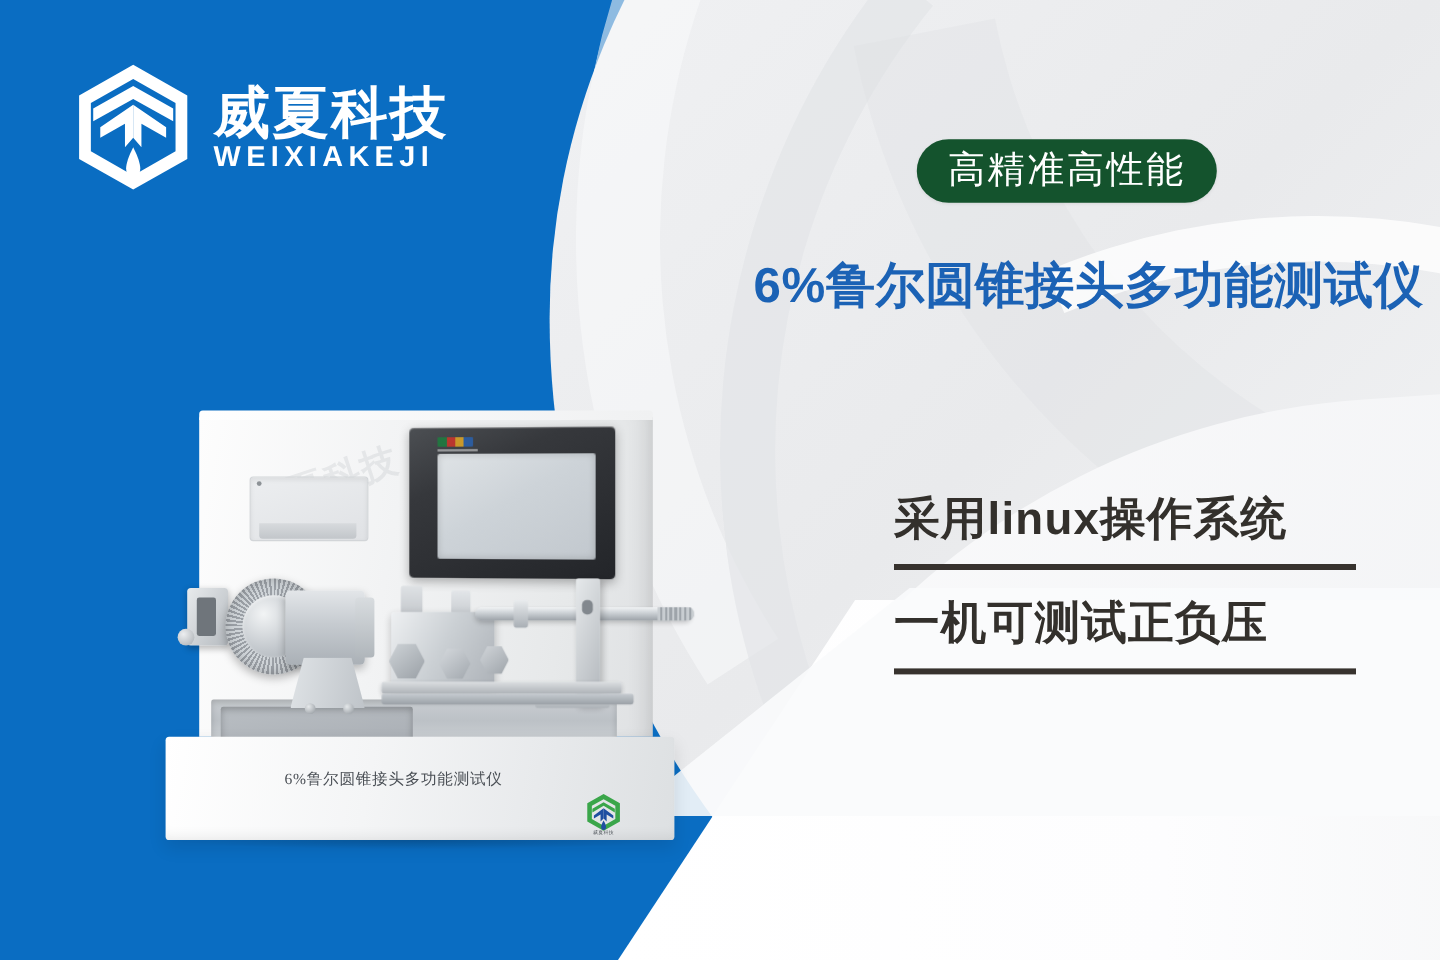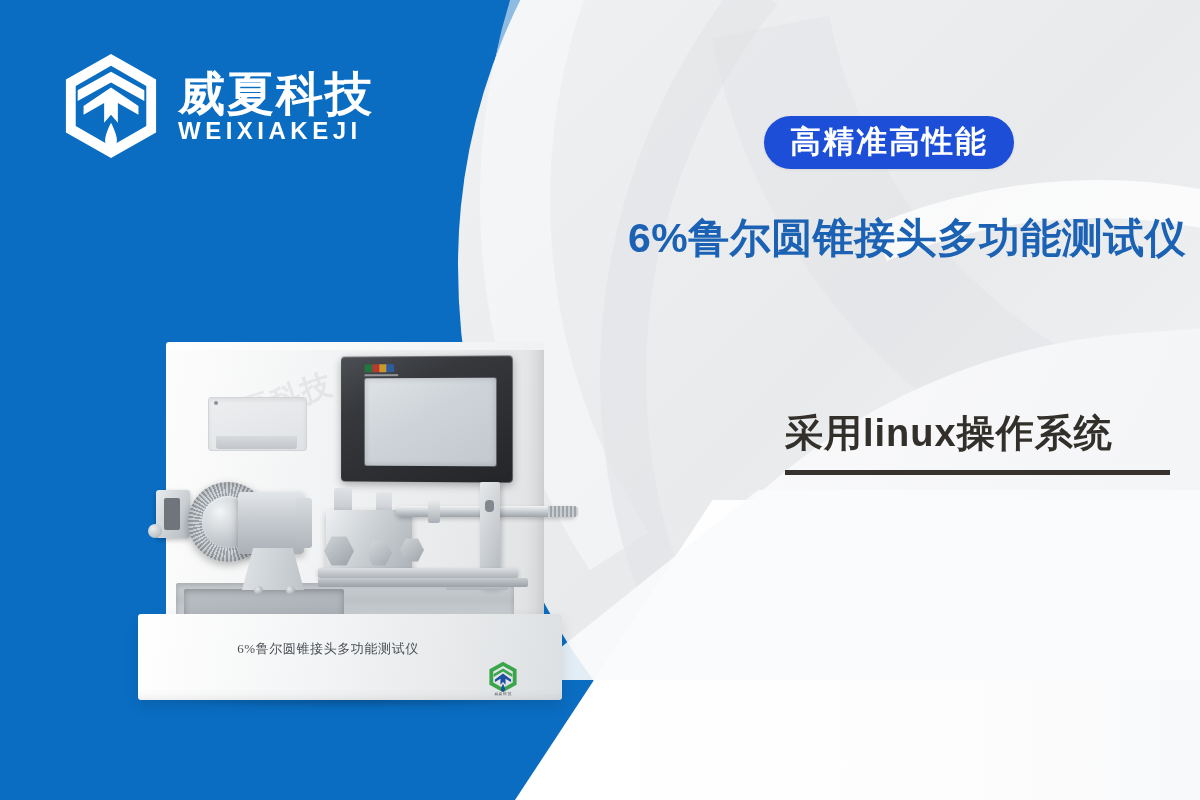--- a/index.html
+++ b/index.html
@@ -60,31 +60,31 @@
   
   .watermark{
     position:absolute;left:62px;top:222px;
     font-size:29px;font-weight:700;letter-spacing:37px;
     color:rgba(255,255,255,.17);white-space:nowrap;user-select:none;
   }
 
   
   .badge{
     position:absolute;left:764px;top:116px;
-    padding:10px 26px 12px;border-radius:28px;background:#1d4ed8;
-    color:#ffffff;font-size:31px;font-weight:700;letter-spacing:2px;line-height:1;
+    padding:10px 26px 12px;border-radius:28px;background:#14532d;
+    color:#ffffff;font-size:31px;font-weight:400;letter-spacing:2px;line-height:1;
     box-shadow:0 1px 3px rgba(0,0,0,.08);
   }
   .headline{
     position:absolute;left:628px;top:214px;
     font-size:41px;font-weight:700;color:#1b62b5;letter-spacing:.5px;
     white-space:nowrap;line-height:1.2;
   }
 
-  .features{position:absolute;left:745px;top:414px;width:385px;margin-left:40px;}
+  .features{position:absolute;left:745px;top:414px;width:385px;}
   .feature{position:relative;}
   .feature-text{
     font-size:38px;font-weight:700;color:#33302c;letter-spacing:1px;
     line-height:1.05;padding:0 0 16px 0;white-space:nowrap;
   }
   .feature-rule{height:5px;background:#37322e;width:385px;margin-bottom:26px;}
 
   
   .machine{position:absolute;left:128px;top:340px;width:455px;height:390px;}
 
@@ -306,20 +306,24 @@
 
 
   <div class="badge">高精准高性能</div>
   <div class="headline">6%鲁尔圆锥接头多功能测试仪</div>
 
   <div class="features">
     <div class="feature">
       <div class="feature-text">采用linux操作系统</div>
       <div class="feature-rule"></div>
     </div>
+    <div class="feature">
+      <div class="feature-text">一机可测试正负压</div>
+      <div class="feature-rule"></div>
+    </div>
   </div>
 
   <div class="machine">
     <div class="m-shadow"></div>
     <div class="m-body"></div>
     <div class="m-body-top"></div>
 
     <div class="m-wm">威夏科技</div>
 
     <div class="m-tray"></div>

